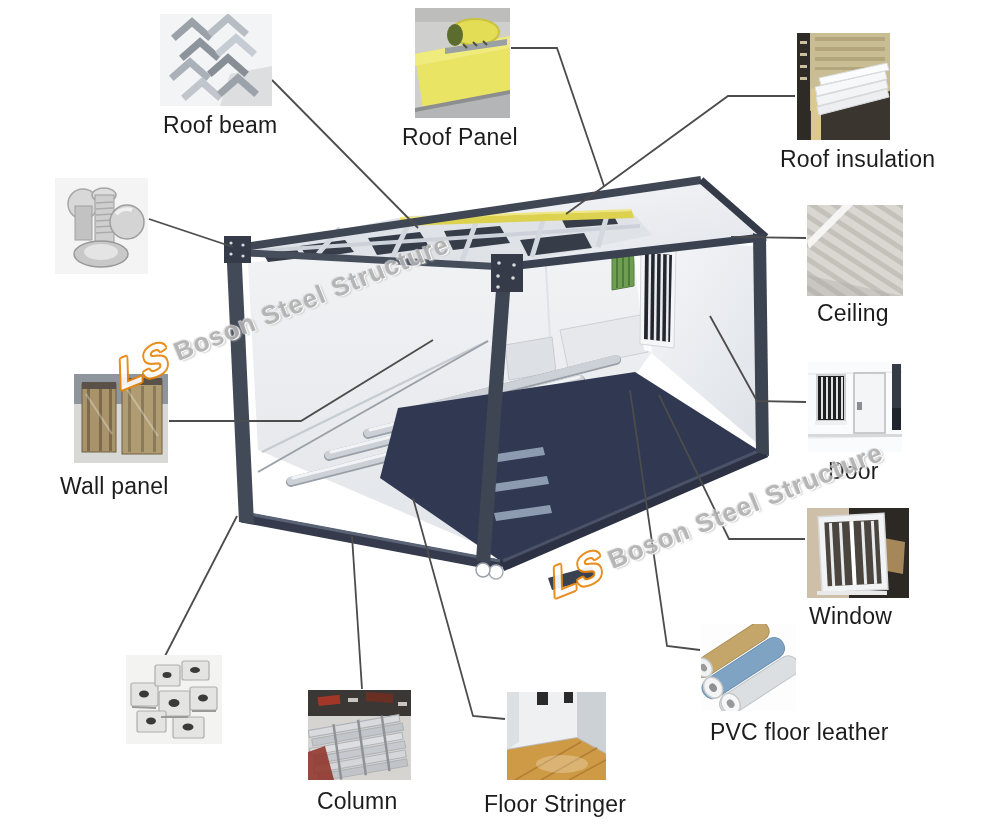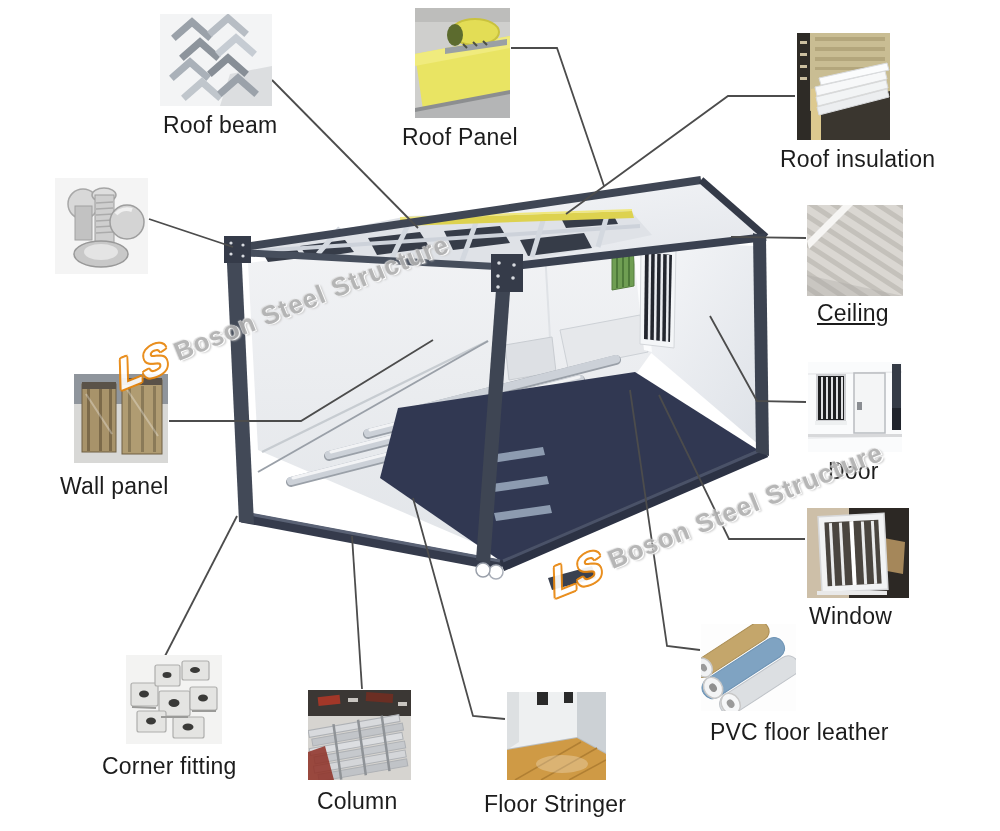--- a/index.html
+++ b/index.html
@@ -21,21 +21,21 @@
   .wm-logo{font-size:42px;font-weight:bold;font-style:italic;color:#fff;transform:skewX(-10deg);
       text-shadow:2px 0 0 var(--watermark-orange),-2px 0 0 var(--watermark-orange),
                   0 2px 0 var(--watermark-orange),0 -2px 0 var(--watermark-orange),
                   1.5px 1.5px 0 var(--watermark-orange),-1.5px -1.5px 0 var(--watermark-orange),
                   1.5px -1.5px 0 var(--watermark-orange),-1.5px 1.5px 0 var(--watermark-orange);}
   
   #lbl-roof-beam{left:163px;top:112px;}
   #lbl-roof-panel{left:402px;top:124px;}
   #lbl-roof-insulation{left:763px;top:146px;margin-left:17px;}
   #lbl-carriage-bolt{left:33px;top:281px;}
-  #lbl-ceiling{left:817px;top:300px;text-decoration:underline;}
+  #lbl-ceiling{left:817px;top:300px;}
   #lbl-wall-panel{left:60px;top:473px;}
   #lbl-door{left:828px;top:458px;}
   #lbl-window{left:809px;top:603px;}
   #lbl-corner-fitting{left:102px;top:753px;}
   #lbl-column{left:317px;top:788px;}
   #lbl-floor-stringer{left:484px;top:791px;}
   #lbl-pvc-floor-leather{left:666px;top:719px;margin-left:44px;}
   
   #th-roof-beam{left:160px;top:14px;}
   #th-roof-panel{left:415px;top:8px;}
@@ -469,21 +469,20 @@
     </svg>
   </div>
 
   <div class="lbl" id="lbl-roof-beam">Roof beam</div>
   <div class="lbl" id="lbl-roof-panel">Roof Panel</div>
   <div class="lbl" id="lbl-roof-insulation">Roof insulation</div>
   <div class="lbl" id="lbl-ceiling">Ceiling</div>
   <div class="lbl" id="lbl-wall-panel">Wall panel</div>
   <div class="lbl" id="lbl-door">Door</div>
   <div class="lbl" id="lbl-window">Window</div>
-  <div class="lbl" id="lbl-corner-fitting">Corner fitting</div>
   <div class="lbl" id="lbl-column">Column</div>
   <div class="lbl" id="lbl-floor-stringer">Floor Stringer</div>
   <div class="lbl" id="lbl-pvc-floor-leather">PVC floor leather</div>
 
   <div class="wm" id="wm1">
     <span class="wm-logo">LS</span>
     <span class="wm-text">Boson Steel Structure</span>
   </div>
   <div class="wm" id="wm2">
     <span class="wm-logo">LS</span>

